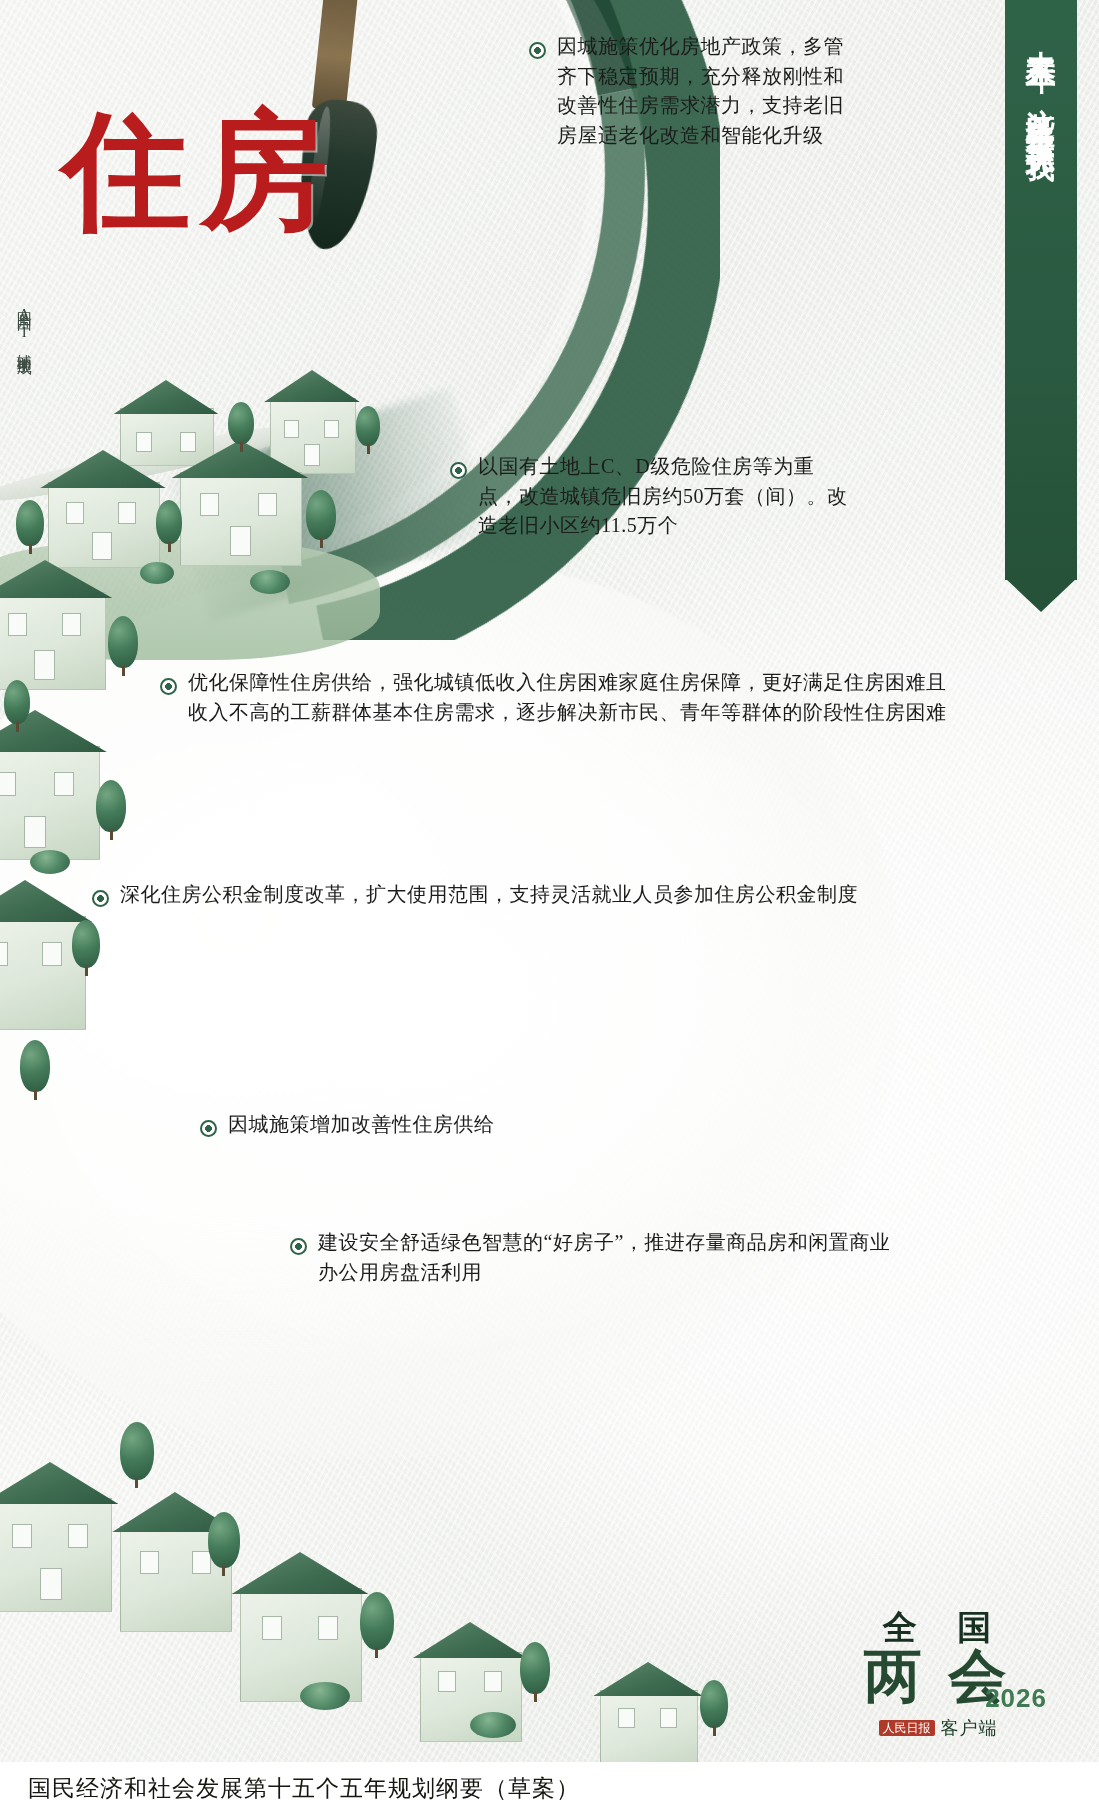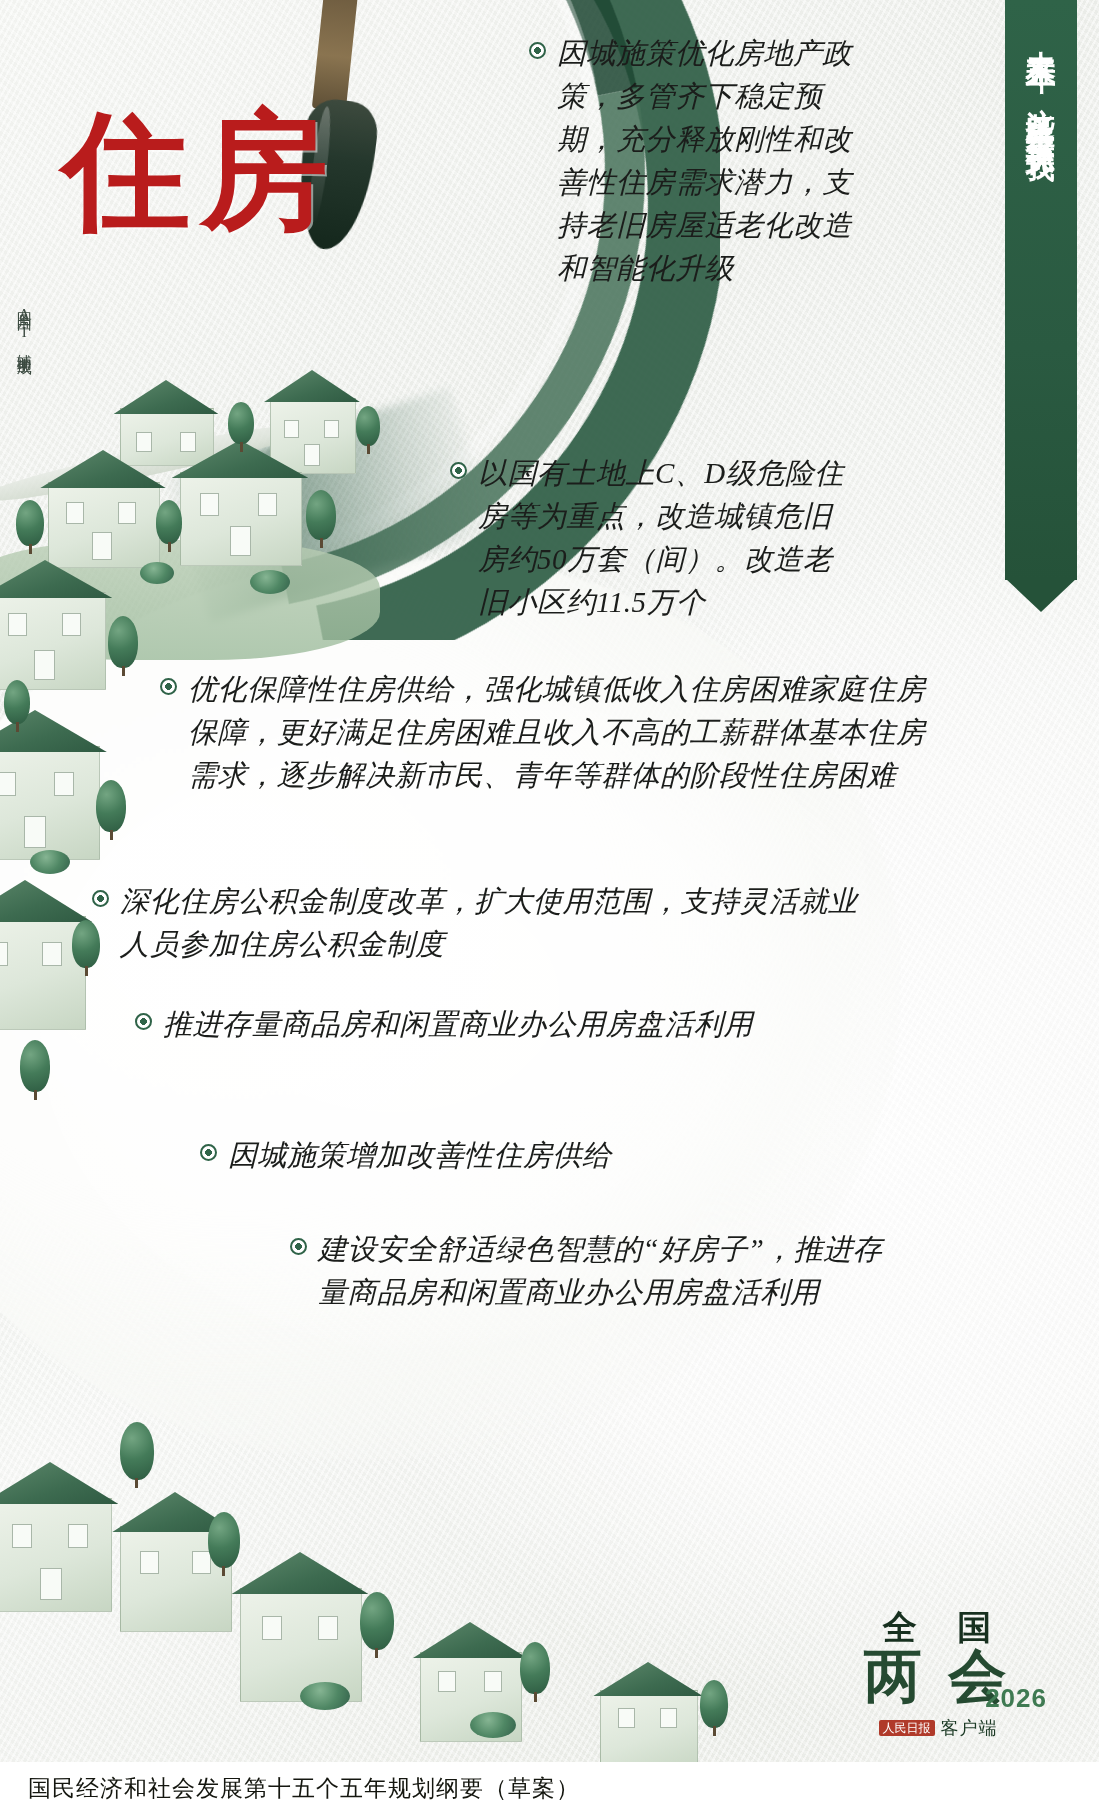--- a/index.html
+++ b/index.html
@@ -295,34 +295,33 @@
     height: 17px;
     border-radius: 50%;
     border: 2.5px solid #2f6348;
     background: radial-gradient(circle at 50% 50%, #2f6348 0 3.2px, #ffffff 3.6px 100%);
     margin-top: 10px;
     margin-right: 11px;
     box-sizing: border-box;
   }
   .btext {
     color: #1b1d1b;
-    font-size: 29px;
+    font-size: 20px;
     line-height: 1.48;
     letter-spacing: .5px;
     font-family: "Liberation Serif", "DejaVu Serif", serif;
-    font-style: italic;
   }
 
   
   #b1 { left: 529px; top: 32px; width: 332px; }
   #b2 { left: 450px; top: 452px; width: 405px; }
   #b3 { left: 160px; top: 668px; width: 788px; }
   #b4 { left: 92px; top: 880px; width: 770px; }
   #b5 { left: 135px; top: 1003px; width: 640px; }
-  #b6 { left: 200px; top: 1110px; width: 520px; margin-top: 24px; }
+  #b6 { left: 200px; top: 1110px; width: 520px; }
   #b7 { left: 290px; top: 1228px; width: 620px; }
 
   
   .footer-bar {
     position: absolute;
     left: 0;
     bottom: 0;
     width: 1099px;
     height: 56px;
     background: #ffffff;
@@ -548,24 +547,20 @@
       <span class="btext">以国有土地上C、D级危险住房等为重点，改造城镇危旧房约50万套（间）。改造老旧小区约11.5万个</span>
     </div>
     <div class="bullet" id="b3">
       <span class="dot"></span>
       <span class="btext">优化保障性住房供给，强化城镇低收入住房困难家庭住房保障，更好满足住房困难且收入不高的工薪群体基本住房需求，逐步解决新市民、青年等群体的阶段性住房困难</span>
     </div>
     <div class="bullet" id="b4">
       <span class="dot"></span>
       <span class="btext">深化住房公积金制度改革，扩大使用范围，支持灵活就业人员参加住房公积金制度</span>
     </div>
-    <div class="bullet" id="b5">
-      <span class="dot"></span>
-      <span class="btext">推进存量商品房和闲置商业办公用房盘活利用</span>
-    </div>
     <div class="bullet" id="b6">
       <span class="dot"></span>
       <span class="btext">因城施策增加改善性住房供给</span>
     </div>
     <div class="bullet" id="b7">
       <span class="dot"></span>
       <span class="btext">建设安全舒适绿色智慧的“好房子”，推进存量商品房和闲置商业办公用房盘活利用</span>
     </div>
   </div>
 

